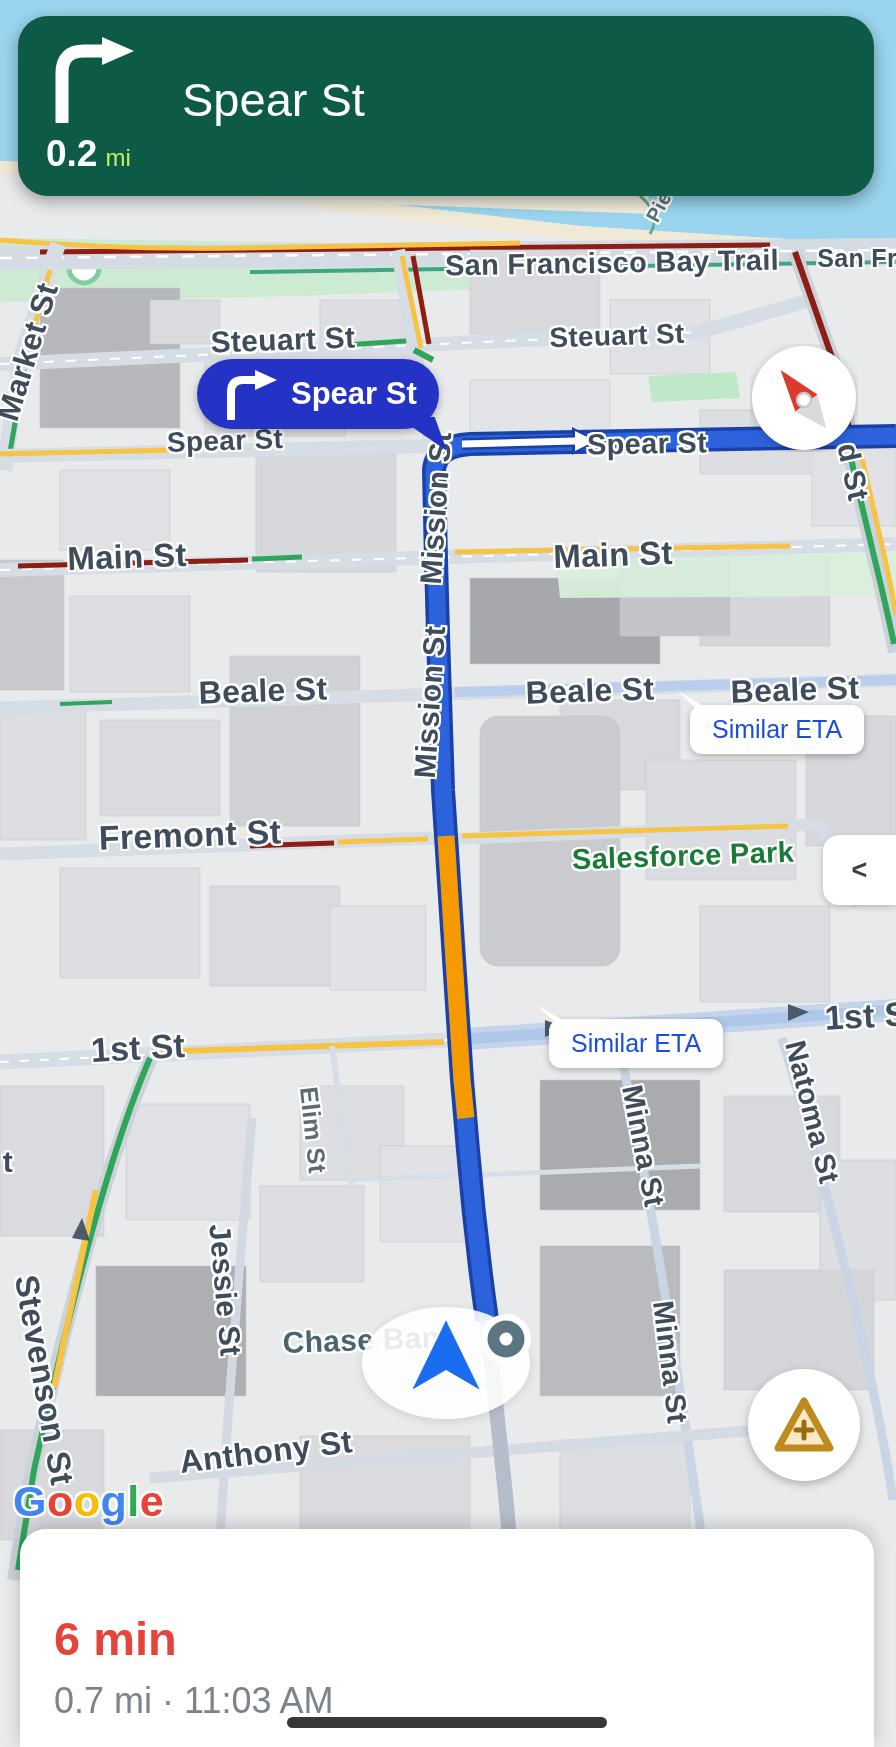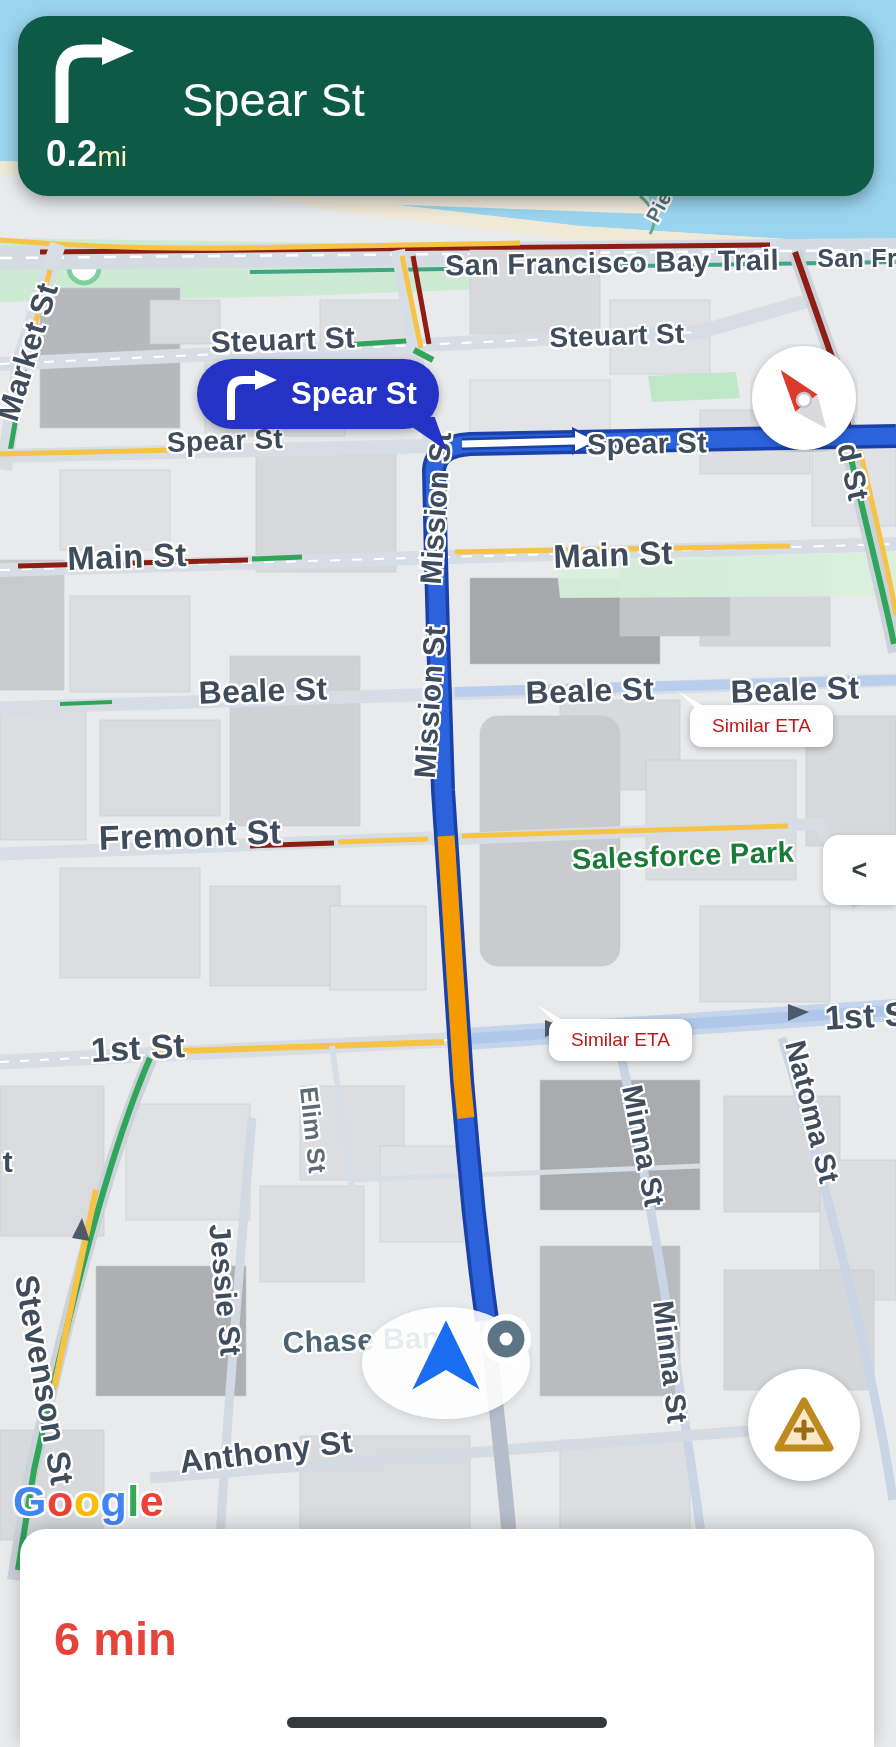--- a/index.html
+++ b/index.html
@@ -11,34 +11,34 @@
   .maplabel{position:absolute;font-weight:700;color:#3F4C5C;white-space:nowrap;
     letter-spacing:.3px;
     text-shadow:-2px 0 0 #fff,2px 0 0 #fff,0 -2px 0 #fff,0 2px 0 #fff,
       -2px -2px 0 #fff,2px 2px 0 #fff,-2px 2px 0 #fff,2px -2px 0 #fff;}
   
   #banner{position:absolute;left:18px;top:16px;width:856px;height:180px;z-index:50;
     background:#0D5A46;border-radius:30px;box-shadow:0 5px 16px rgba(0,0,0,.35);
     display:flex;align-items:center;}
   #banner .iconcol{width:150px;padding-left:28px;box-sizing:border-box;}
   #banner .dist{color:#fff;font-size:37px;font-weight:700;margin-top:6px;}
-  #banner .dist .unit{color:#fef9c3;font-size:28px;font-weight:400;margin-left:0;}
+  #banner .dist .unit{color:#bef264;font-size:24px;font-weight:400;margin-left:8px;}
   #banner .instr{color:#fff;font-size:47px;font-weight:500;margin-left:14px;margin-top:-14px;}
   
   #compass{position:absolute;left:750px;top:344px;width:108px;height:108px;z-index:45;}
   
   #callout{position:absolute;left:197px;top:359px;width:242px;height:70px;z-index:40;
     background:#2433C6;border-radius:35px;display:flex;align-items:center;
     box-shadow:0 3px 8px rgba(0,0,0,.3);}
   #callout .ctext{color:#fff;font-size:31px;font-weight:700;margin-left:10px;}
   #callout .ctail{position:absolute;right:-8px;bottom:-22px;width:56px;height:34px;
     background:#2433C6;clip-path:polygon(12% 0,78% 0,100% 100%);}
   
   .etatip{position:absolute;z-index:35;background:#FEFEFE;border-radius:12px;
-    box-shadow:0 2px 7px rgba(0,0,0,.28);color:#b91c1c;font-size:19px;
+    box-shadow:0 2px 7px rgba(0,0,0,.28);color:#1d4ed8;font-size:25px;
     padding:10px 22px;white-space:nowrap;}
   .etatip .tail{position:absolute;left:2px;top:-14px;width:44px;height:26px;
     background:#FEFEFE;clip-path:polygon(0 0,100% 100%,60% 100%);transform:translateX(-14px);}
   #etatip1{left:690px;top:705px;}
   #etatip2{left:549px;top:1019px;}
   
   #collapse{position:absolute;left:823px;top:835px;width:73px;height:70px;z-index:45;
     background:#fff;border-radius:16px 0 0 16px;box-shadow:0 2px 6px rgba(0,0,0,.22);
     display:flex;align-items:center;justify-content:center;color:#3C4043;
     font-size:27px;font-weight:600;}
@@ -298,16 +298,17 @@
     <svg width="66" height="62" viewBox="0 0 66 62">
       <polygon points="33,7 59,54 7,54" fill="#FAE8C6" stroke="#BE8A1D" stroke-width="7" stroke-linejoin="round"></polygon>
       <path d="M33,28 L33,44 M25,36 L41,36" stroke="#9A6A10" stroke-width="5" stroke-linecap="round"></path>
     </svg>
   </div>
 
   <div id="gwm"><span style="color: rgb(66, 133, 244);">G</span><span style="color: rgb(234, 67, 53);">o</span><span style="color: rgb(251, 188, 5);">o</span><span style="color: rgb(66, 133, 244);">g</span><span style="color: rgb(52, 168, 83);">l</span><span style="color: rgb(234, 67, 53);">e</span></div>
 
   <div id="sheet">
     <div class="dur">6 min</div>
+    <div class="sub">0.7 mi · 11:03 AM</div>
     <div id="homebar"></div>
   </div>
 
 </div>
 
 </body></html>

